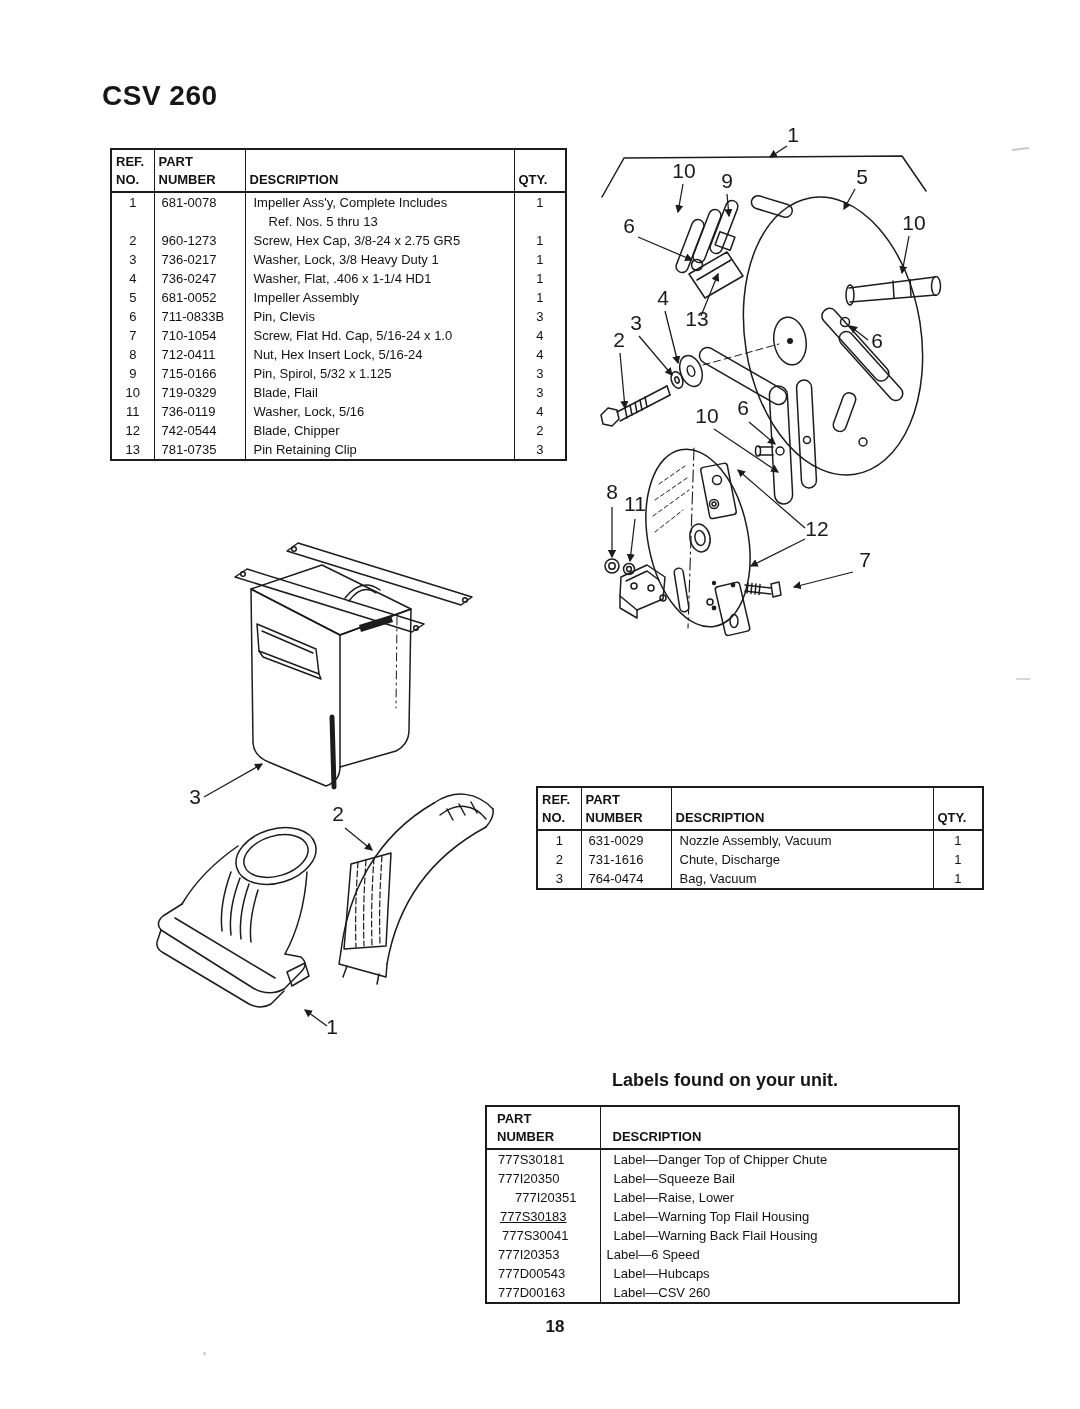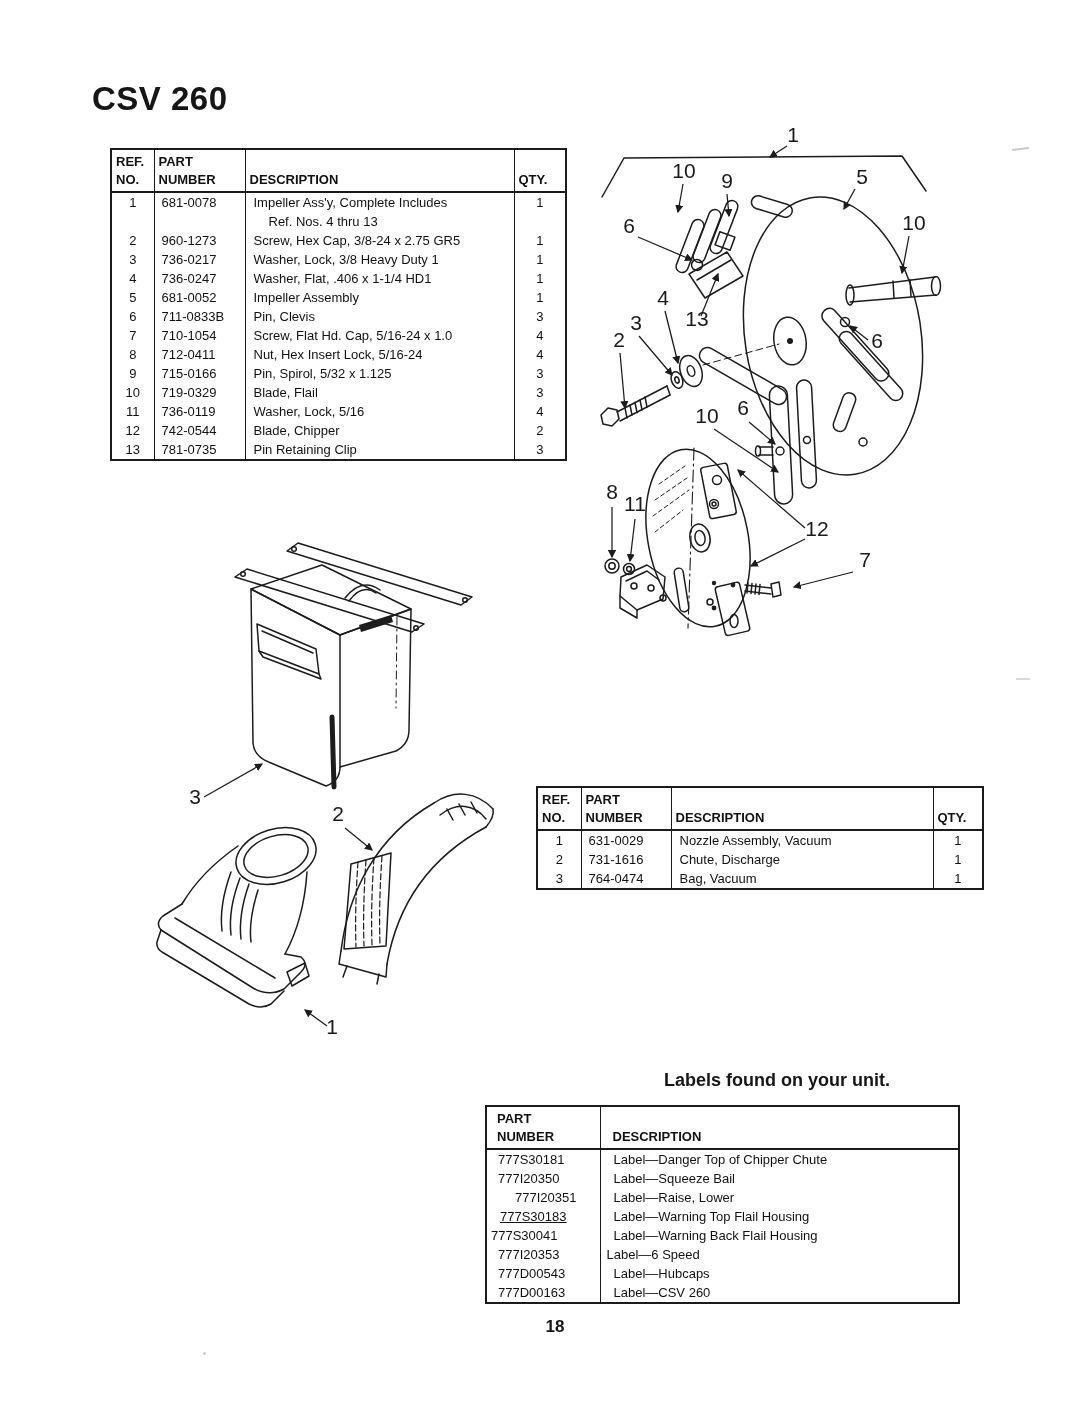--- a/index.html
+++ b/index.html
@@ -1,19 +1,19 @@
 <!DOCTYPE html>
 <html><head>
 <meta charset="utf-8">
 <style>
   html,body{margin:0;padding:0;background:#e8e8e8;}
   .page{position:relative;width:1080px;height:1409px;background:#ffffff;overflow:hidden;
         font-family:"Liberation Sans", sans-serif;color:#161616;}
-  .title{position:absolute;left:92px;top:80px;font-size:33px;font-weight:bold;letter-spacing:.5px;}
-  .labels-heading{position:absolute;left:560px;top:1070px;width:330px;text-align:right;
+  .title{position:absolute;left:102px;top:80px;font-size:28px;font-weight:bold;letter-spacing:.5px;}
+  .labels-heading{position:absolute;left:560px;top:1070px;width:330px;text-align:center;
         font-size:18px;font-weight:bold;}
   .page-number{position:absolute;left:505px;top:1317px;width:100px;text-align:center;
         font-size:17px;font-weight:bold;}
   table.parts{position:absolute;border-collapse:collapse;table-layout:fixed;background:#fff;
         font-size:13px;color:#121212;}
   table.parts{border:2.2px solid #1b1b1b;}
   .parts th{border-bottom:2.2px solid #1b1b1b;font-weight:bold;text-align:left;
         vertical-align:bottom;padding:3px 4px 2px 4px;line-height:18px;}
   .parts td{padding:0 4px;line-height:19px;vertical-align:top;}
   .parts .sep{border-left:1.8px solid #1b1b1b;}
@@ -54,21 +54,21 @@
         <th class="sep">DESCRIPTION</th>
         <th class="sep">QTY.</th>
       </tr>
     </thead>
     <tbody>
       <tr>
         <td class="c-ref">1</td>
         <td class="sep c-part">681-0078</td>
         <td class="sep c-desc">
             <div>Impeller Ass'y, Complete Includes</div>
-            <div class="l2">Ref. Nos. 4 thru 13</div>
+            <div class="l2">Ref. Nos. 5 thru 13</div>
           </td>
         <td class="sep c-qty">1</td>
       </tr>
       <tr>
           <td class="c-ref">2</td>
           <td class="sep c-part">960-1273</td>
           <td class="sep c-desc">Screw, Hex Cap, 3/8-24 x 2.75 GR5</td>
           <td class="sep c-qty">1</td>
         </tr>
       <tr>
@@ -440,21 +440,21 @@
         </tr>
       <tr>
           <td class="c-part" style="padding-left:28px;">777I20351</td>
           <td class="sep c-desc" style="padding-left:13px;">Label—Raise, Lower</td>
         </tr>
       <tr>
           <td class="c-part" style="padding-left:13px;text-decoration:underline;">777S30183</td>
           <td class="sep c-desc" style="padding-left:13px;">Label—Warning Top Flail Housing</td>
         </tr>
       <tr>
-          <td class="c-part" style="padding-left:4px;">777S30041</td>
+          <td class="c-part" style="padding-left:15px;">777S30041</td>
           <td class="sep c-desc" style="padding-left:13px;">Label—Warning Back Flail Housing</td>
         </tr>
       <tr>
           <td class="c-part" style="padding-left:11px;">777I20353</td>
           <td class="sep c-desc" style="padding-left:6px;">Label—6 Speed</td>
         </tr>
       <tr>
           <td class="c-part" style="padding-left:11px;">777D00543</td>
           <td class="sep c-desc" style="padding-left:13px;">Label—Hubcaps</td>
         </tr>

